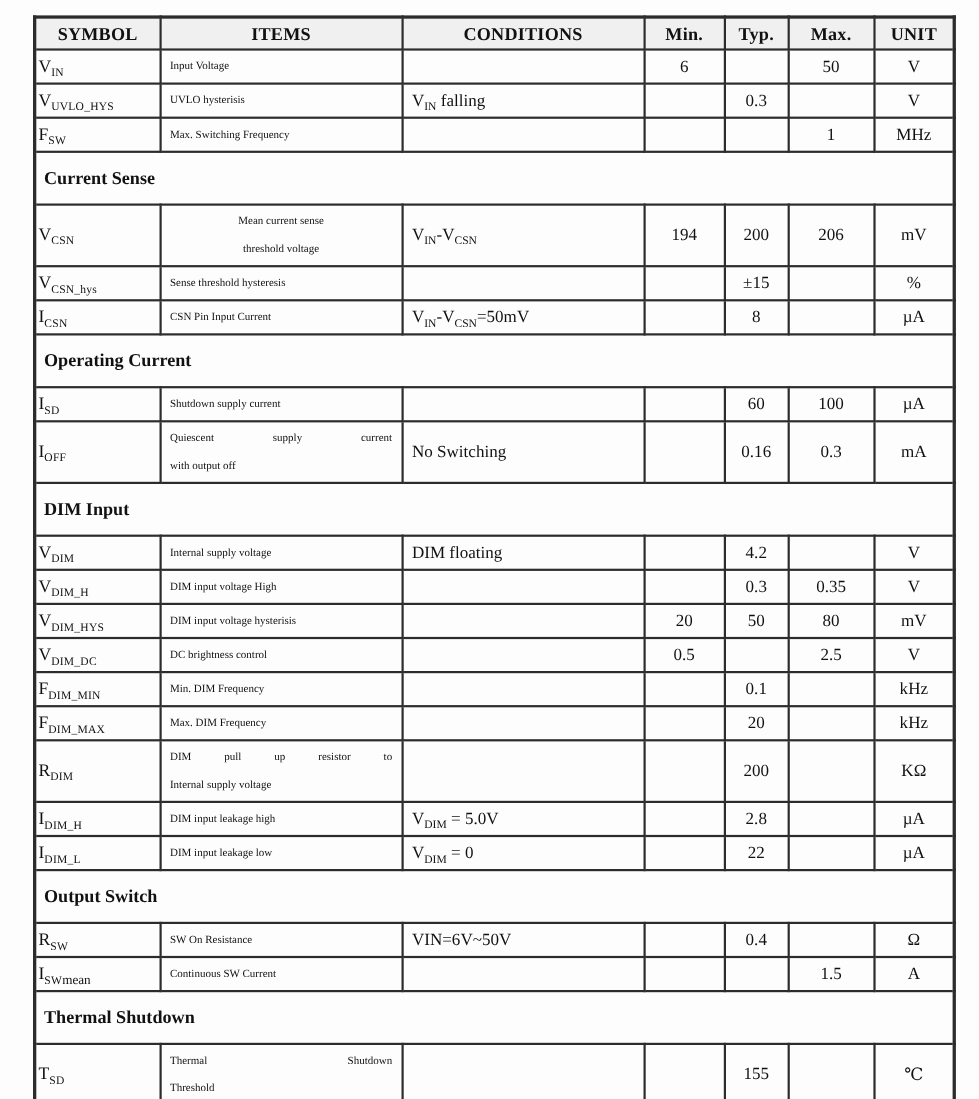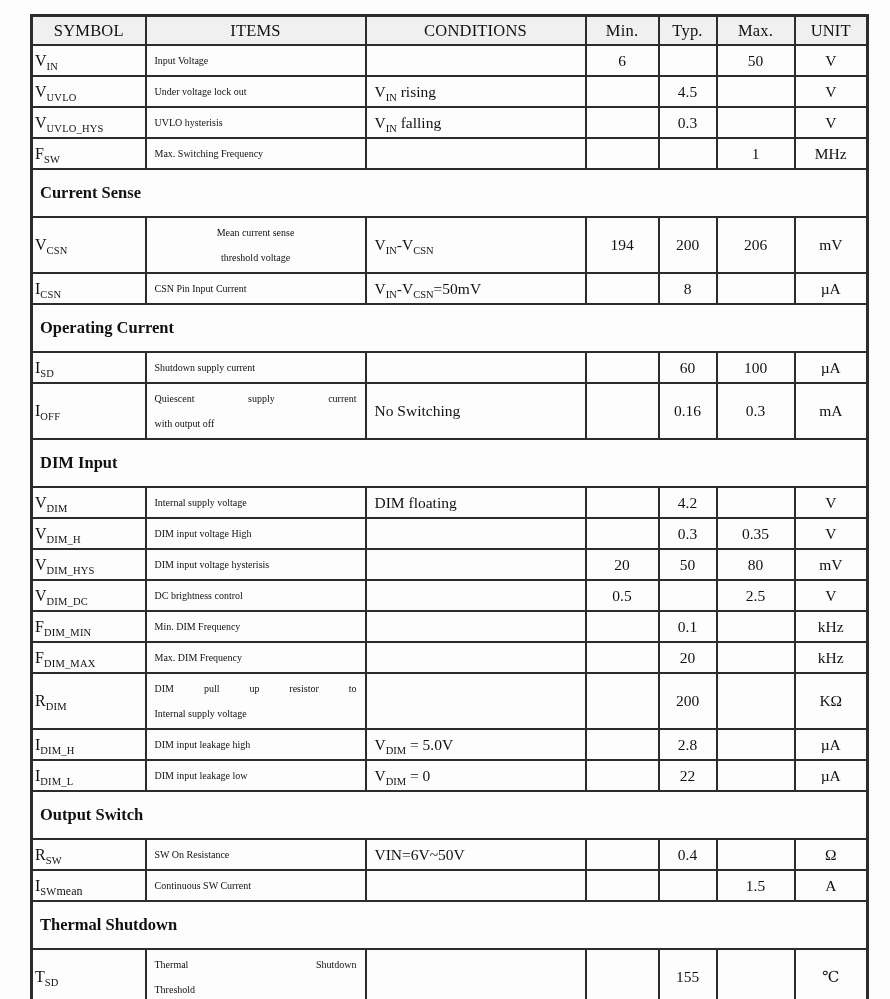--- a/index.html
+++ b/index.html
@@ -22,21 +22,21 @@
   }
   table.spec th, table.spec td {
     border: 2px solid #2c2c2c;
     vertical-align: middle;
     overflow: hidden;
   }
   table.spec th {
     height: 25px;
     background: #f0f0f0;
     font-size: 16.5px;
-    font-weight: normal;
+    font-weight: bold;
     letter-spacing: 0.2px;
   }
   tr.data-row { height: 28px; }
   tr.section-row { height: 26px; }
   td.section-cell {
     font-size: 16.5px;
     font-weight: bold;
     padding: 13px 7px;
     text-align: left;
   }
@@ -86,31 +86,20 @@
           <td class="c-item">
             <div class="line">Input Voltage</div>
           </td>
           <td class="c-cond"></td>
           <td class="c-val">6</td>
           <td class="c-val"></td>
           <td class="c-val">50</td>
           <td class="c-val">V</td>
         </tr>
         <tr class="data-row">
-          <td class="c-sym"><span>V</span><sub>UVLO</sub></td>
-          <td class="c-item">
-            <div class="line">Under voltage lock out</div>
-          </td>
-          <td class="c-cond"><span>V</span><sub>IN</sub><span> rising</span></td>
-          <td class="c-val"></td>
-          <td class="c-val">4.5</td>
-          <td class="c-val"></td>
-          <td class="c-val">V</td>
-        </tr>
-        <tr class="data-row">
           <td class="c-sym"><span>V</span><sub>UVLO_HYS</sub></td>
           <td class="c-item">
             <div class="line">UVLO hysterisis</div>
           </td>
           <td class="c-cond"><span>V</span><sub>IN</sub><span> falling</span></td>
           <td class="c-val"></td>
           <td class="c-val">0.3</td>
           <td class="c-val"></td>
           <td class="c-val">V</td>
         </tr>
@@ -132,20 +121,31 @@
           <td class="c-sym"><span>V</span><sub>CSN</sub></td>
           <td class="c-item center">
             <div class="line">Mean current sense</div>
             <div class="line">threshold voltage</div>
           </td>
           <td class="c-cond"><span>V</span><sub>IN</sub><span>-V</span><sub>CSN</sub></td>
           <td class="c-val">194</td>
           <td class="c-val">200</td>
           <td class="c-val">206</td>
           <td class="c-val">mV</td>
+        </tr>
+        <tr class="data-row">
+          <td class="c-sym"><span>V</span><sub>CSN_hys</sub></td>
+          <td class="c-item">
+            <div class="line">Sense threshold hysteresis</div>
+          </td>
+          <td class="c-cond"></td>
+          <td class="c-val"></td>
+          <td class="c-val">±15</td>
+          <td class="c-val"></td>
+          <td class="c-val">%</td>
         </tr>
         <tr class="data-row">
           <td class="c-sym"><span>I</span><sub>CSN</sub></td>
           <td class="c-item">
             <div class="line">CSN Pin Input Current</div>
           </td>
           <td class="c-cond"><span>V</span><sub>IN</sub><span>-V</span><sub>CSN</sub><span>=50mV</span></td>
           <td class="c-val"></td>
           <td class="c-val">8</td>
           <td class="c-val"></td>

